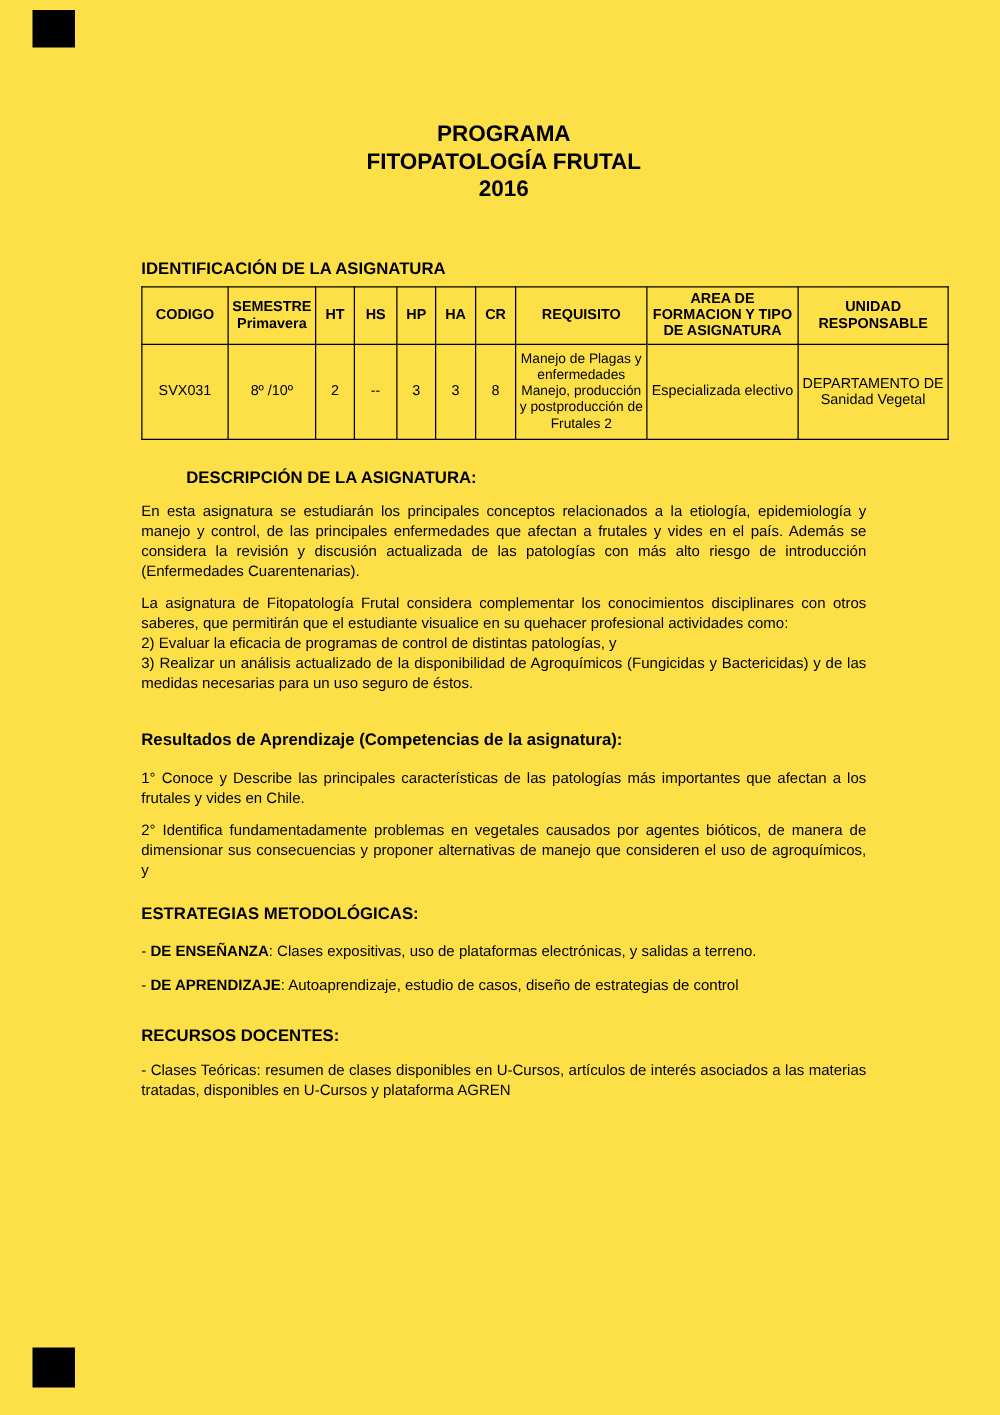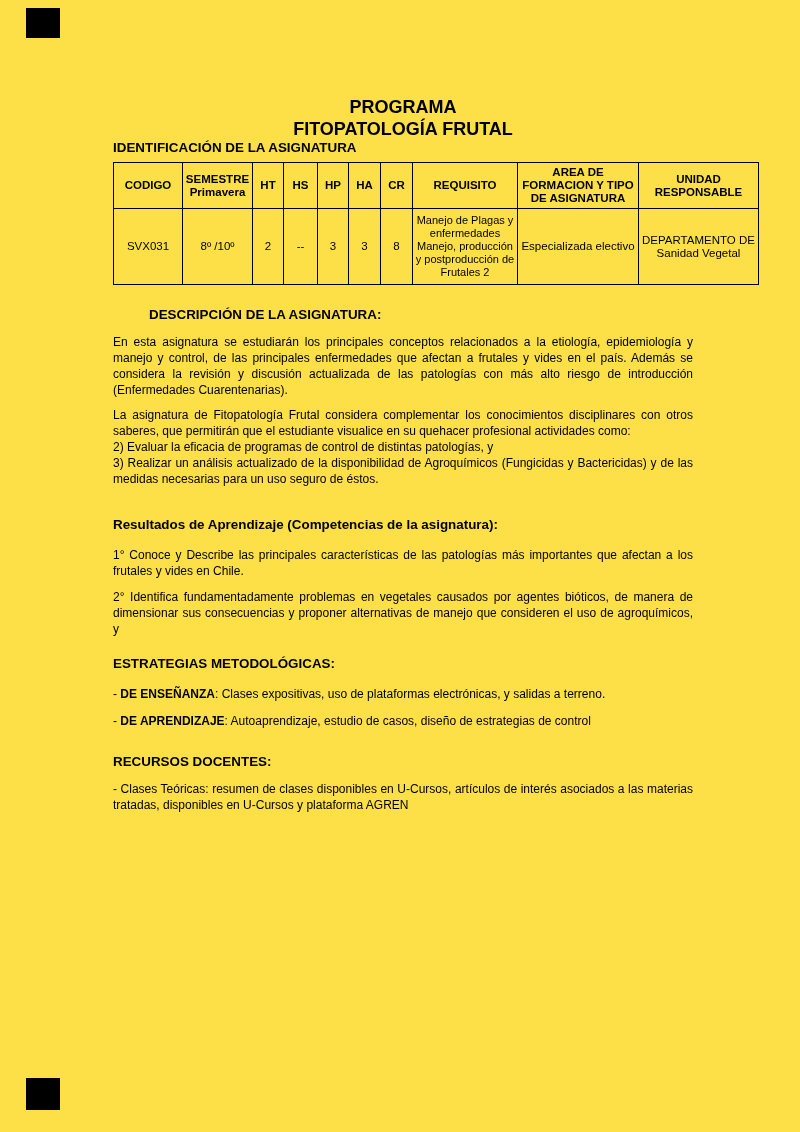--- a/index.html
+++ b/index.html
@@ -27,21 +27,21 @@
     font-size: 18px;
     line-height: 22px;
   }
 
   .section-heading {
     margin: 0 107px 0 113px;
     font-weight: bold;
     font-size: 13.4px;
     line-height: 16px;
   }
-  .ident-heading { }
+  .ident-heading { margin-top: 45px; }
 
   
   .id-table-wrap { margin: 6px 0 0 113px; }
   table.id-table {
     border-collapse: collapse;
     table-layout: fixed;
     width: 645px;
     font-size: 11.5px;
   }
   table.id-table th, table.id-table td {
@@ -94,20 +94,21 @@
 <body>
 
 <div class="page">
 
   <div class="scan-mark mark-top"></div>
   <div class="scan-mark mark-bottom"></div>
 
   <div class="title-block">
     <div>PROGRAMA</div>
     <div>FITOPATOLOGÍA FRUTAL</div>
+    <div>2016</div>
   </div>
 
   <div class="section-heading ident-heading">IDENTIFICACIÓN DE LA ASIGNATURA</div>
 
   <div class="id-table-wrap">
     <table class="id-table">
       <colgroup>
         <col style="width:69px">
           <col style="width:70px">
           <col style="width:31px">

